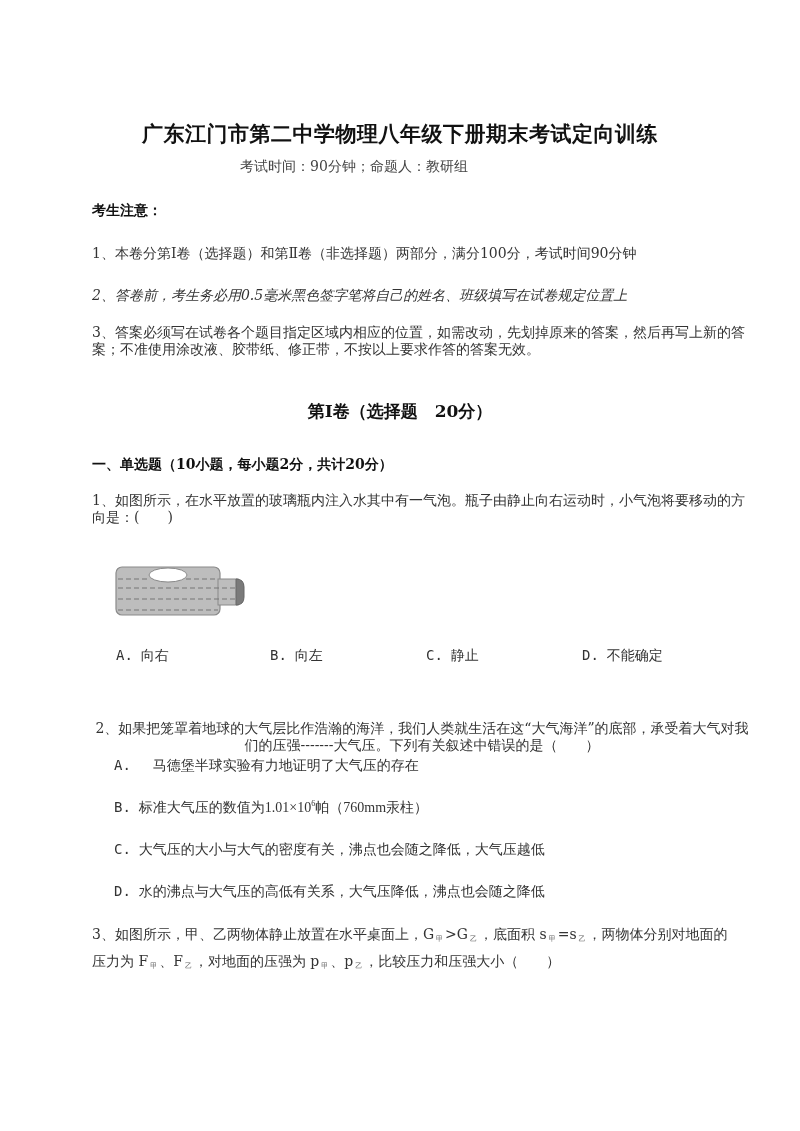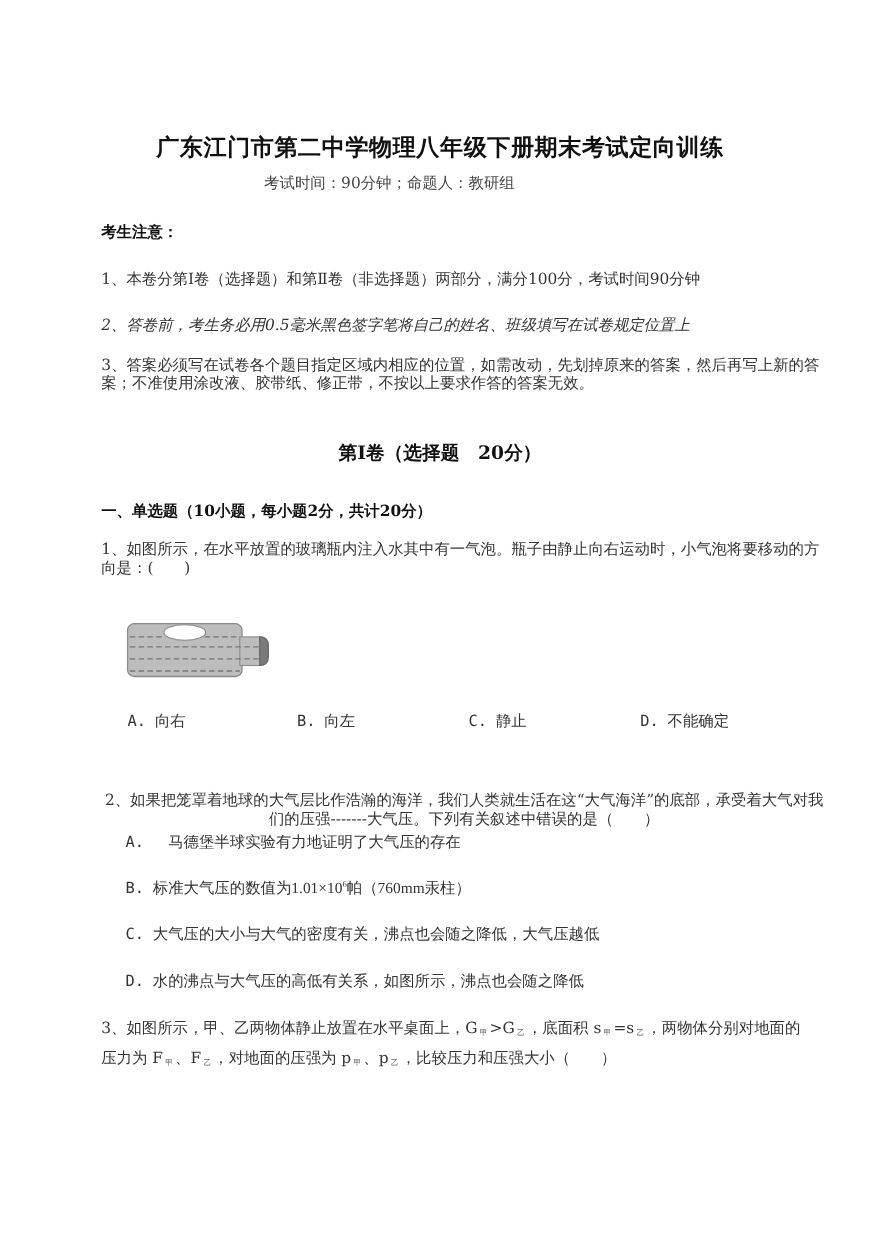--- a/index.html
+++ b/index.html
@@ -91,21 +91,21 @@
 <div class="abs opt" style="left:114px; top:757px;">
   <span>A.</span><span class="txt">　马德堡半球实验有力地证明了大气压的存在</span>
 </div>
 <div class="abs opt" style="left:114px; top:799px;">
   <span>B.</span><span class="txt"><span>标准大气压的数值为1.01×10</span><span class="sup">6</span><span>帕（760mm汞柱）</span></span>
 </div>
 <div class="abs opt" style="left:114px; top:841px;">
   <span>C.</span><span class="txt">大气压的大小与大气的密度有关，沸点也会随之降低，大气压越低</span>
 </div>
 <div class="abs opt" style="left:114px; top:883px;">
-  <span>D.</span><span class="txt">水的沸点与大气压的高低有关系，如图所示，沸点也会随之降低</span>
+  <span>D.</span><span class="txt">水的沸点与大气压的高低有关系，大气压降低，沸点也会随之降低</span>
 </div>
 
 <div class="abs p" style="left:92px; top:926px;">
   <span>3、如图所示，甲、乙两物体静止放置在水平桌面上，G</span><span class="sub">甲</span><span>&gt;G</span><span class="sub">乙</span><span>，底面积 s</span><span class="sub">甲</span><span>=s</span><span class="sub">乙</span><span>，两物体分别对地面的</span>
 </div>
 <div class="abs p" style="left:92px; top:953px;">
   <span>压力为 F</span><span class="sub">甲</span><span>、F</span><span class="sub">乙</span><span>，对地面的压强为 p</span><span class="sub">甲</span><span>、p</span><span class="sub">乙</span><span>，比较压力和压强大小（　　）</span>
 </div>
 
 </body></html>

